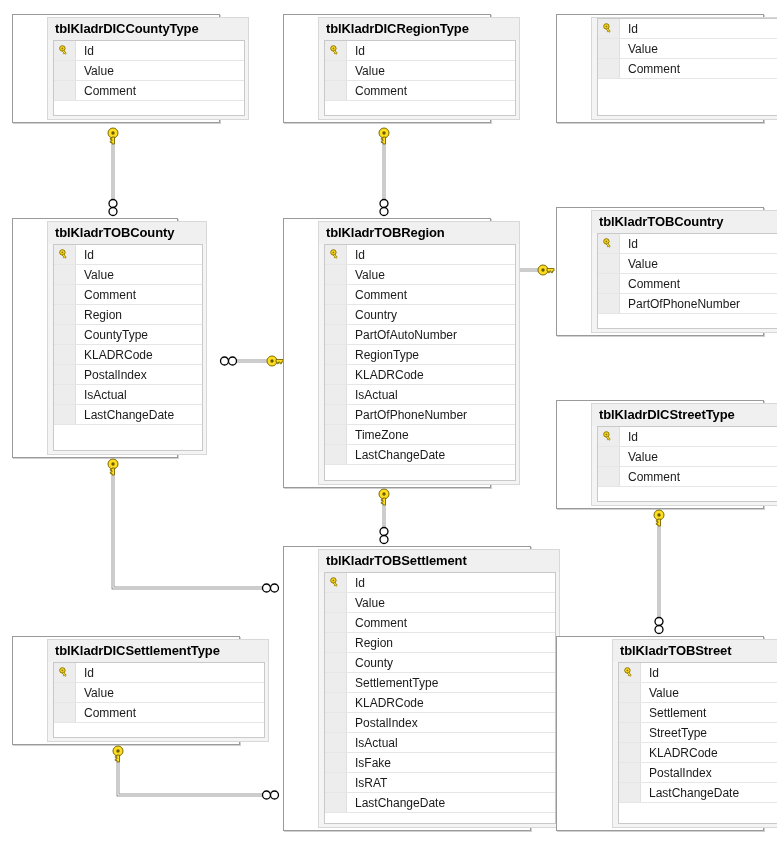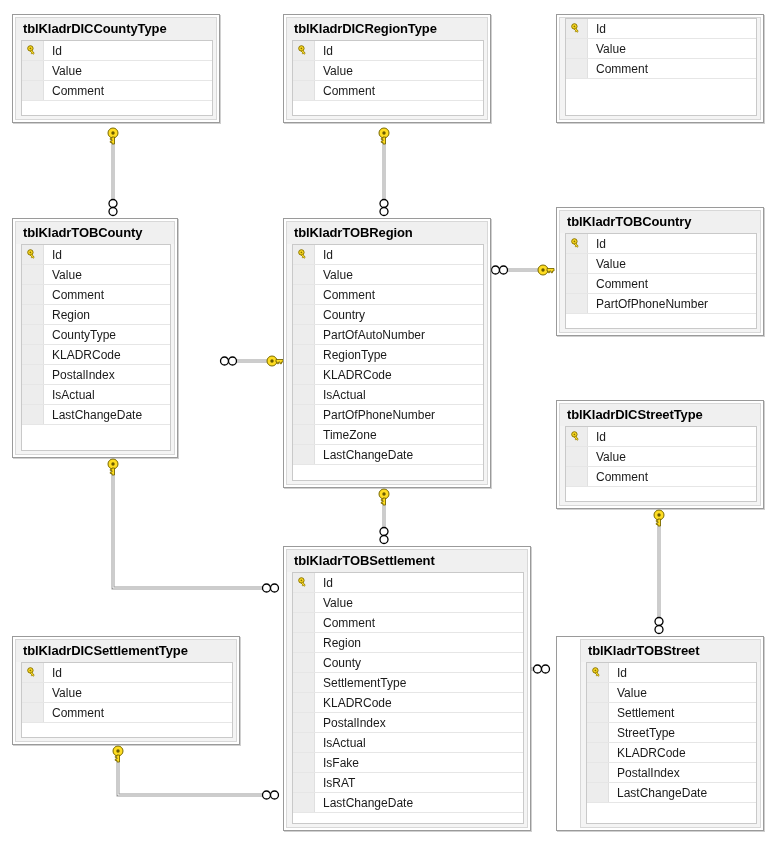--- a/index.html
+++ b/index.html
@@ -43,20 +43,21 @@
     padding: 2px;
   }
   .table-inner {
     border: 1px solid #d8d8d8;
     background: #f4f4f4;
     box-sizing: border-box;
     height: 100%;
     width: 100%;
     display: flex;
     flex-direction: column;
+    margin-left: 32px;
   }
   .table-title {
     font-size: 13px;
     font-weight: bold;
     color: #000000;
     padding: 3px 4px 4px 7px;
     background: #f0f0f0;
     line-height: 15px;
     white-space: nowrap;
     letter-spacing: -0.1px;

